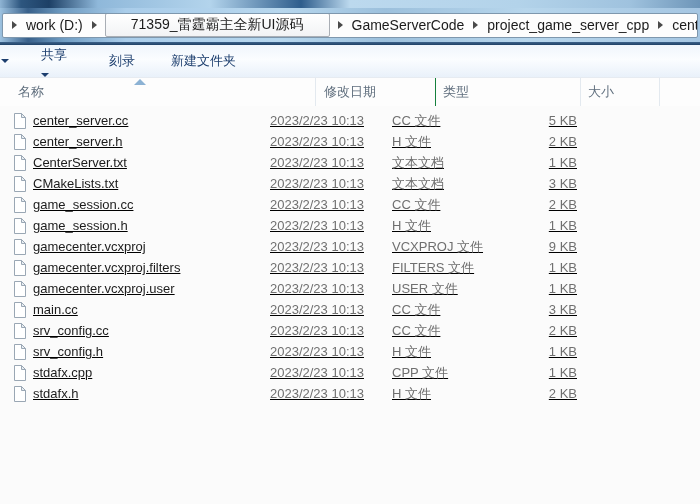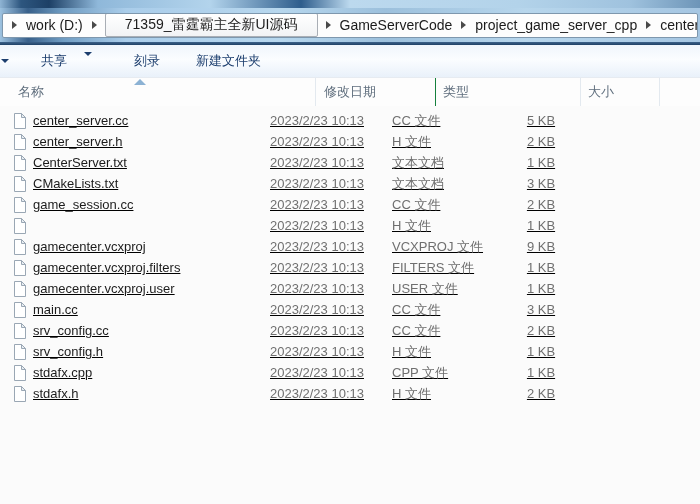--- a/index.html
+++ b/index.html
@@ -40,39 +40,39 @@
     border-left:5px solid #4a4a4a;
     border-top:4px solid transparent;
     border-bottom:4px solid transparent;
     flex:0 0 auto;
   }
   .crumb { padding:3px 2px; white-space:nowrap; flex:0 0 auto; }
   .crumb-box {
     border:1px solid #a9aeb5;
     border-radius:2px;
     background:linear-gradient(#ffffff,#f2f3f5);
-    padding:2px 19px;
+    padding:2px 25px;
     margin:0 1px;
   }
 
   
   .toolbar {
     height:33px;
     background:linear-gradient(#f0f6fc,#fbfdff 45%,#e9f1fa);
     border-bottom:1px solid #e6ebf1;
     display:flex; align-items:center;
     font-size:13px; color:#1c3e6e;
   }
   .tb-cut-arrow {
     width:0; height:0; margin-left:1px;
     border-top:4px solid #1c3e6e;
     border-left:4px solid transparent;
     border-right:4px solid transparent;
   }
-  .tb-item { padding:5px 8px; white-space:nowrap; display:flex; align-items:flex-start; gap:17px; }
+  .tb-item { padding:5px 8px; white-space:nowrap; display:flex; align-items:flex-start; gap:9px;flex-direction:column; }
   .tb-item .dd-arrow {
     width:0; height:0;
     border-top:4px solid #1c3e6e;
     border-left:4px solid transparent;
     border-right:4px solid transparent;
   }
   .tb-share { margin-left:24px; }
   .tb-burn  { margin-left:26px; }
   .tb-newf  { margin-left:20px; }
 
@@ -113,21 +113,21 @@
     text-decoration:underline;
   }
   .cell-name {
     display:flex; align-items:center; gap:6px;
     padding-left:13px; color:#1c1c1c;
     overflow:hidden; white-space:nowrap;
   }
   .cell-date, .cell-type { color:#6f6f6f; white-space:nowrap; }
   .cell-date { padding-left:8px; }
   .cell-type { padding-left:7px; }
-  .cell-size { color:#6f6f6f; text-align:center; padding-right:8px; white-space:nowrap; }
+  .cell-size { color:#6f6f6f; text-align:right; padding-right:8px; white-space:nowrap; }
 
   .file-icon { width:14px; height:16px; flex:0 0 auto; display:inline-block; }
   .file-icon svg { display:block; }
   .hidden { display:none; }
 </style>
 </head>
 <body>
 
 <div class="glass-top"></div>
 
@@ -267,20 +267,21 @@
 
   <div class="file-row grid-cols">
     <div class="cell-name">
       <span class="file-icon">
         <svg class="ic-generic" width="14" height="16" viewBox="0 0 14 16">
           <path d="M1.5 .5 h7 l4 4 v11 h-11 z" fill="#ffffff" stroke="#9aa7b4" stroke-width="1"></path>
           <path d="M8.5 .5 v4 h4 z" fill="#e9eef3" stroke="#9aa7b4" stroke-width="1"></path>
         </svg>
 
       </span>
+      <span class="fname">game_session.h</span>
     </div>
     <div class="cell-date">2023/2/23 10:13</div>
     <div class="cell-type">H 文件</div>
     <div class="cell-size">1 KB</div>
     <div></div>
   </div>
 
   <div class="file-row grid-cols">
     <div class="cell-name">
       <span class="file-icon">

